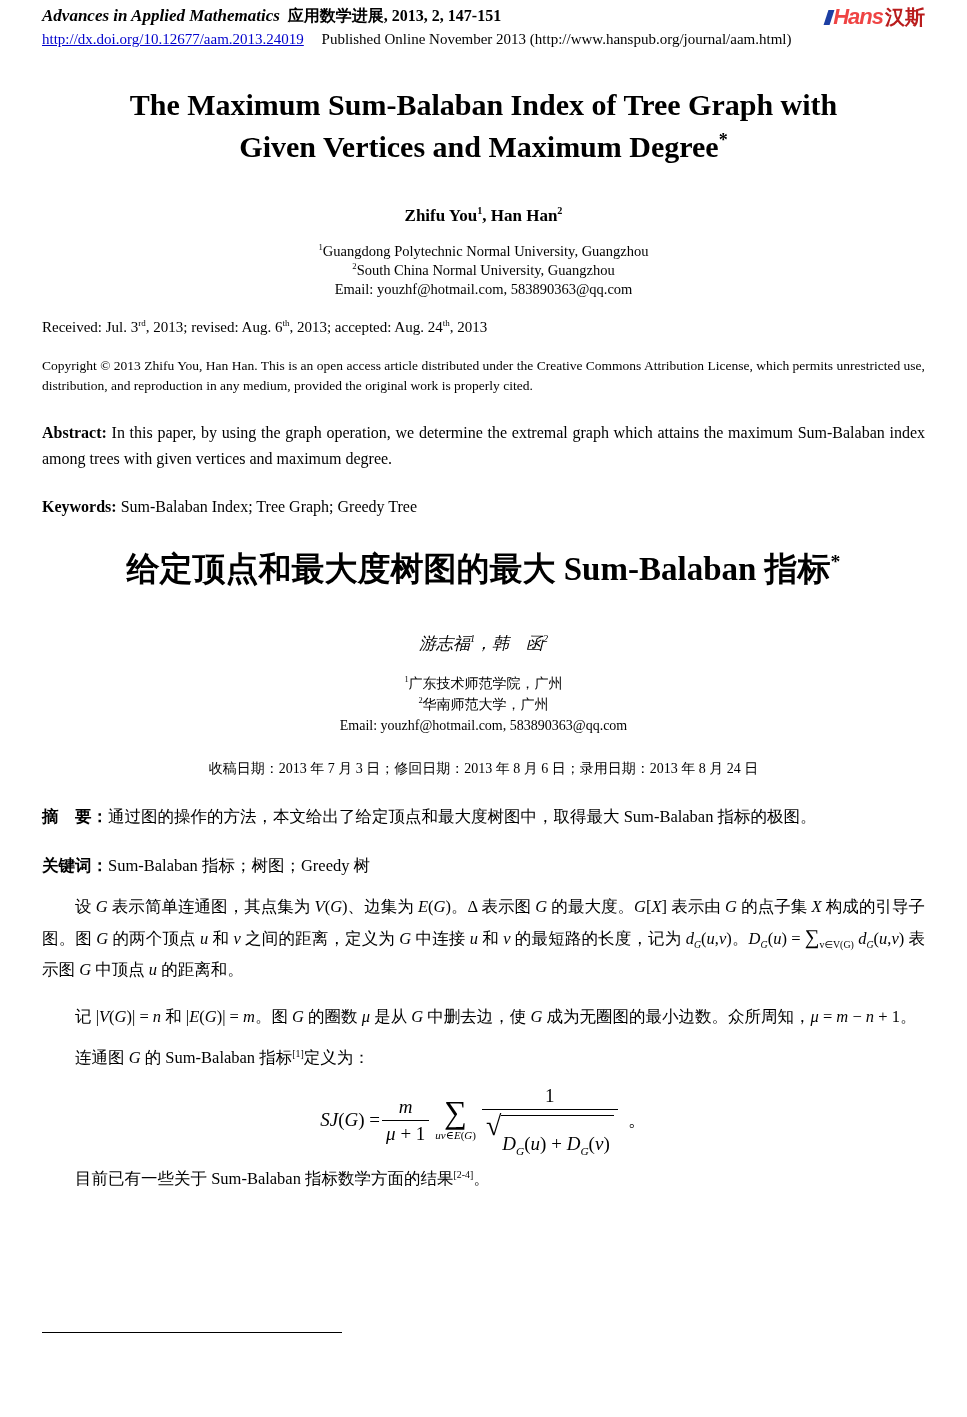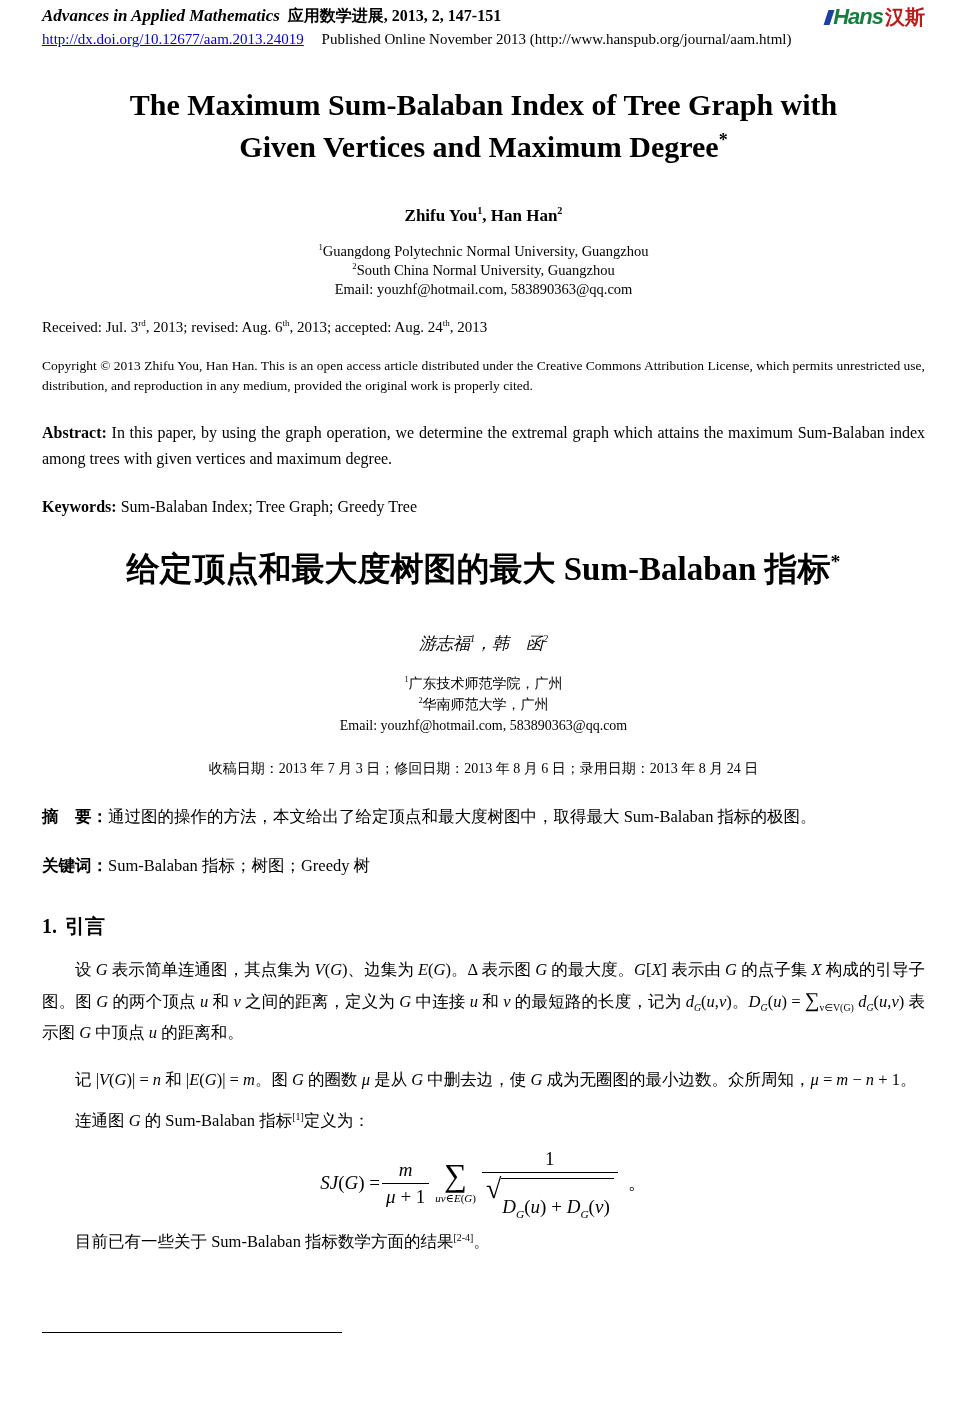--- a/index.html
+++ b/index.html
@@ -7,21 +7,21 @@
         font-family:"Liberation Serif","DejaVu Serif",serif;color:#000;
         box-sizing:border-box;padding:6px 42px 0;overflow:hidden;}
 
   
   .hdr-row{display:flex;justify-content:space-between;align-items:flex-start;}
   .jname{font-style:italic;font-weight:bold;font-size:17px;}
   .jcn{font-weight:bold;font-size:16px;margin-left:4px;}
   .logo{display:flex;align-items:center;}
   .logo-slash{display:inline-block;width:6px;height:15px;background:#1d3fa3;
               transform:skewX(-18deg);margin-right:1px;}
-  .logo-latin{color:#15803d;font-weight:bold;font-style:italic;font-size:22px;
+  .logo-latin{color:#ef4444;font-weight:bold;font-style:italic;font-size:22px;
               font-family:"Liberation Sans","DejaVu Sans",sans-serif;letter-spacing:-1px;line-height:1;}
   .logo-cn{color:#b91c1c;font-weight:bold;font-size:20px;line-height:1;margin-left:2px;}
   .hdr-line2{margin-top:3px;font-size:15px;}
   .doi{color:#0000cc;text-decoration:underline;cursor:pointer;}
   .pub{margin-left:14px;}
 
   
   .title{margin:36px 0 0;text-align:center;font-size:30px;line-height:42px;font-weight:bold;}
   .authors{margin-top:38px;text-align:center;font-weight:bold;font-size:17px;}
   .affil{margin-top:16px;text-align:center;font-size:14.5px;line-height:19px;}
@@ -133,23 +133,20 @@
   <div class="cn-dates">收稿日期：2013 年 7 月 3 日；修回日期：2013 年 8 月 6 日；录用日期：2013 年 8 月 24 日</div>
 
   <div class="cn-abstract">
     <span class="cn-label">摘　要：</span><span>通过图的操作的方法，本文给出了给定顶点和最大度树图中，取得最大 Sum-Balaban 指标的极图。</span>
   </div>
 
   <div class="cn-keywords">
     <span class="cn-label">关键词：</span><span>Sum-Balaban 指标；树图；Greedy 树</span>
   </div>
 
-  <div class="sec-head">
-    <span>1.</span><span class="sec-txt">引言</span>
-  </div>
 
   <p class="para"><span>设 </span><span class="s-var">G</span><span> 表示简单连通图，其点集为 </span><span class="s-var">V</span><span>(</span><span class="s-var">G</span><span>)、边集为 </span><span class="s-var">E</span><span>(</span><span class="s-var">G</span><span>)。Δ 表示图 </span><span class="s-var">G</span><span> 的最大度。</span><span class="s-var">G</span><span>[</span><span class="s-var">X</span><span>] 表示由 </span><span class="s-var">G</span><span> 的点子集 </span><span class="s-var">X</span><span> 构成的引导子图。图 </span><span class="s-var">G</span><span> 的两个顶点 </span><span class="s-var">u</span><span> 和 </span><span class="s-var">v</span><span> 之间的距离，定义为 </span><span class="s-var">G</span><span> 中连接 </span><span class="s-var">u</span><span> 和 </span><span class="s-var">v</span><span> 的最短路的长度，记为 </span><span class="s-var">d</span><span class="s-subv">G</span><span>(</span><span class="s-var">u</span><span>,</span><span class="s-var">v</span><span>)。</span><span class="s-var">D</span><span class="s-subv">G</span><span>(</span><span class="s-var">u</span><span>) = </span><span class="s-big">∑</span><span class="s-sub">v∈V(G)</span><span> </span><span class="s-var">d</span><span class="s-subv">G</span><span>(</span><span class="s-var">u</span><span>,</span><span class="s-var">v</span><span>) 表示图 </span><span class="s-var">G</span><span> 中顶点 </span><span class="s-var">u</span><span> 的距离和。</span></p>
   <p class="para para-2"><span>记 |</span><span class="s-var">V</span><span>(</span><span class="s-var">G</span><span>)| = </span><span class="s-var">n</span><span> 和 |</span><span class="s-var">E</span><span>(</span><span class="s-var">G</span><span>)| = </span><span class="s-var">m</span><span>。图 </span><span class="s-var">G</span><span> 的圈数 </span><span class="s-var">μ</span><span> 是从 </span><span class="s-var">G</span><span> 中删去边，使 </span><span class="s-var">G</span><span> 成为无圈图的最小边数。众所周知，</span><span class="s-var">μ</span><span> = </span><span class="s-var">m</span><span> − </span><span class="s-var">n</span><span> + 1。</span></p>
   <p class="para para-3"><span>连通图 </span><span class="s-var">G</span><span> 的 Sum-Balaban 指标</span><span class="s-sup">[1]</span><span>定义为：</span></p>
 
   <div class="formula-row">
     <span><span class="s-var">SJ</span><span>(</span><span class="s-var">G</span><span>) = </span></span>
     <span class="frac">
       <span class="fnum"><span class="s-var">m</span></span>
       <span class="fden"><span class="s-var">μ</span><span> + 1</span></span>

